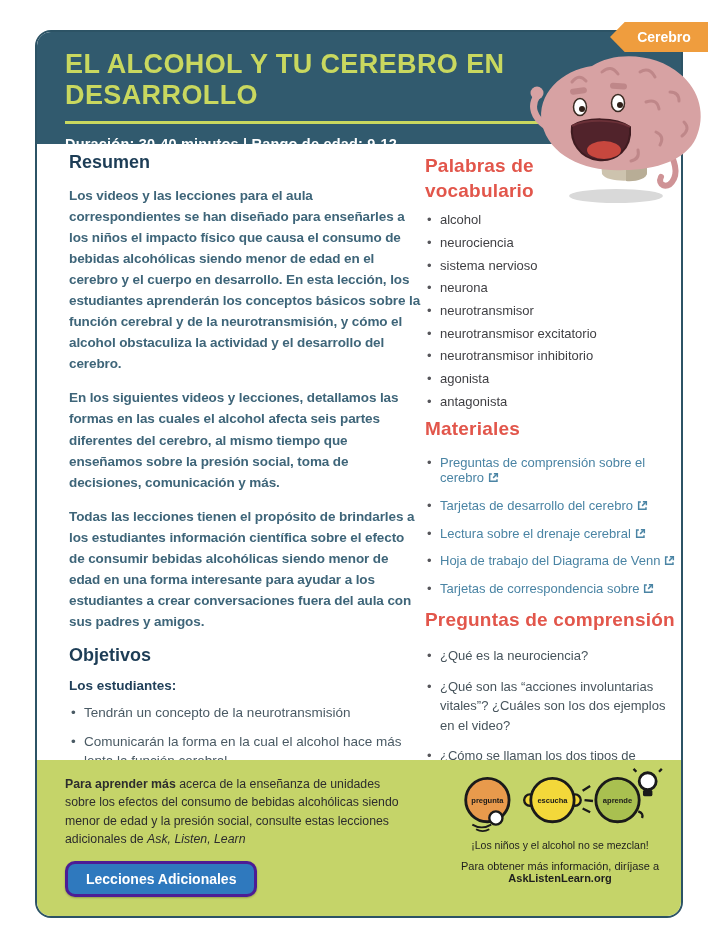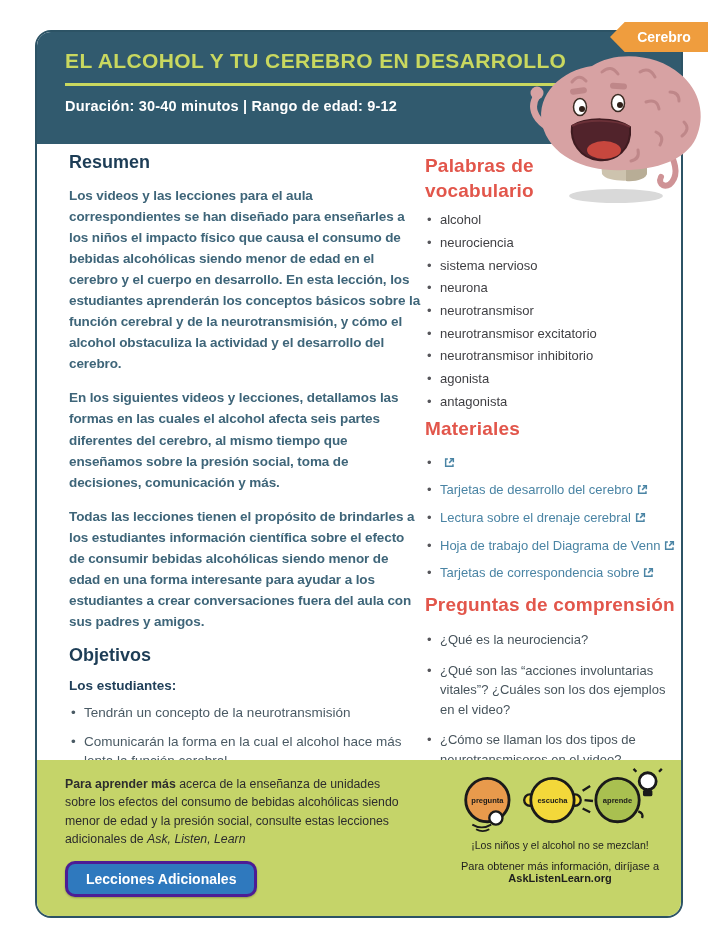--- a/index.html
+++ b/index.html
@@ -12,21 +12,21 @@
     position:absolute;left:35px;top:30px;width:648px;height:888px;
     box-sizing:border-box;border:2px solid #2c5365;border-radius:16px;
     background:#ffffff;overflow:hidden;
   }
   
   .header{
     height:112px;background:#315a6e;box-sizing:border-box;
     padding:17px 0 0 28px;border-radius:13px 13px 0 0;
   }
   .title{
-    color:#c9d85f;font-size:21px;font-weight:bold;letter-spacing:.4px;margin:0;
+    color:#c9d85f;font-size:27px;font-weight:bold;letter-spacing:.4px;margin:0;
   }
   .title-rule{width:494px;height:3px;background:#c9d85f;margin:10px 0 12px 0;}
   .meta{color:#ffffff;font-size:14.5px;font-weight:bold;letter-spacing:.2px;}
   .ribbon{
     position:absolute;left:610px;top:22px;width:98px;height:30px;background:#ef9d3e;
     clip-path:polygon(0 50%,15% 0,100% 0,100% 100%,15% 100%);
     display:flex;align-items:center;justify-content:center;padding-left:10px;box-sizing:border-box;
     z-index:6;
   }
   .ribbon span{color:#ffffff;font-size:14px;font-weight:bold;}
@@ -117,21 +117,21 @@
       <li>neurona</li>
       <li>neurotransmisor</li>
       <li>neurotransmisor excitatorio</li>
       <li>neurotransmisor inhibitorio</li>
       <li>agonista</li>
       <li>antagonista</li>
     </ul>
 
     <h2 class="red mat-head">Materiales</h2>
     <ul class="mat">
-      <li><span class="ext-icon"><svg width="11" height="11" viewBox="0 0 12 12">
+      <li><a href="#">Preguntas de comprensión sobre el cerebro</a><span class="ext-icon"><svg width="11" height="11" viewBox="0 0 12 12">
               <path d="M4.2 2.2H1.8v8h8V7.8" fill="none" stroke="currentColor" stroke-width="1.6"></path>
               <path d="M6.4 1.8h3.8v3.8" fill="none" stroke="currentColor" stroke-width="1.6"></path>
               <path d="M10 2L5.6 6.4" fill="none" stroke="currentColor" stroke-width="1.6"></path>
             </svg></span></li>
       <li><a href="#">Tarjetas de desarrollo del cerebro</a><span class="ext-icon"><svg width="11" height="11" viewBox="0 0 12 12">
               <path d="M4.2 2.2H1.8v8h8V7.8" fill="none" stroke="currentColor" stroke-width="1.6"></path>
               <path d="M6.4 1.8h3.8v3.8" fill="none" stroke="currentColor" stroke-width="1.6"></path>
               <path d="M10 2L5.6 6.4" fill="none" stroke="currentColor" stroke-width="1.6"></path>
             </svg></span></li>
       <li><a href="#">Lectura sobre el drenaje cerebral</a><span class="ext-icon"><svg width="11" height="11" viewBox="0 0 12 12">

